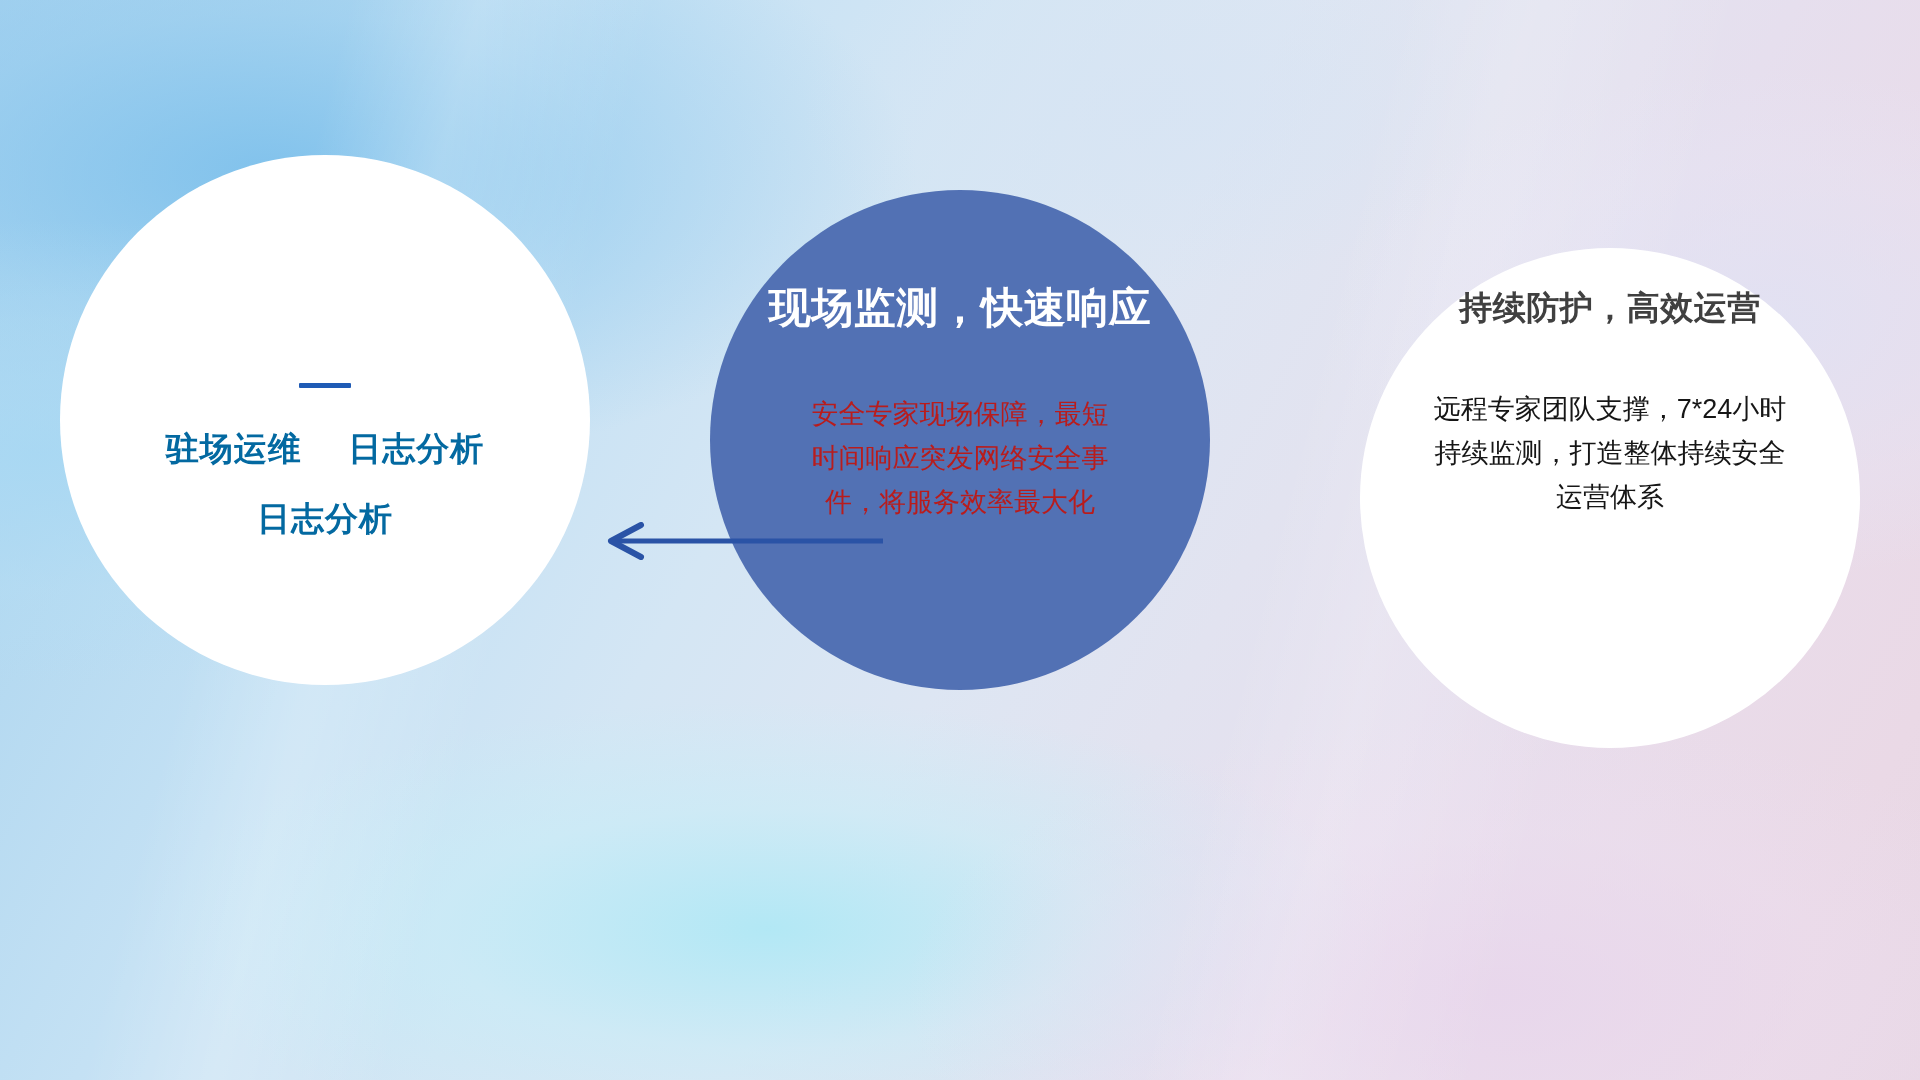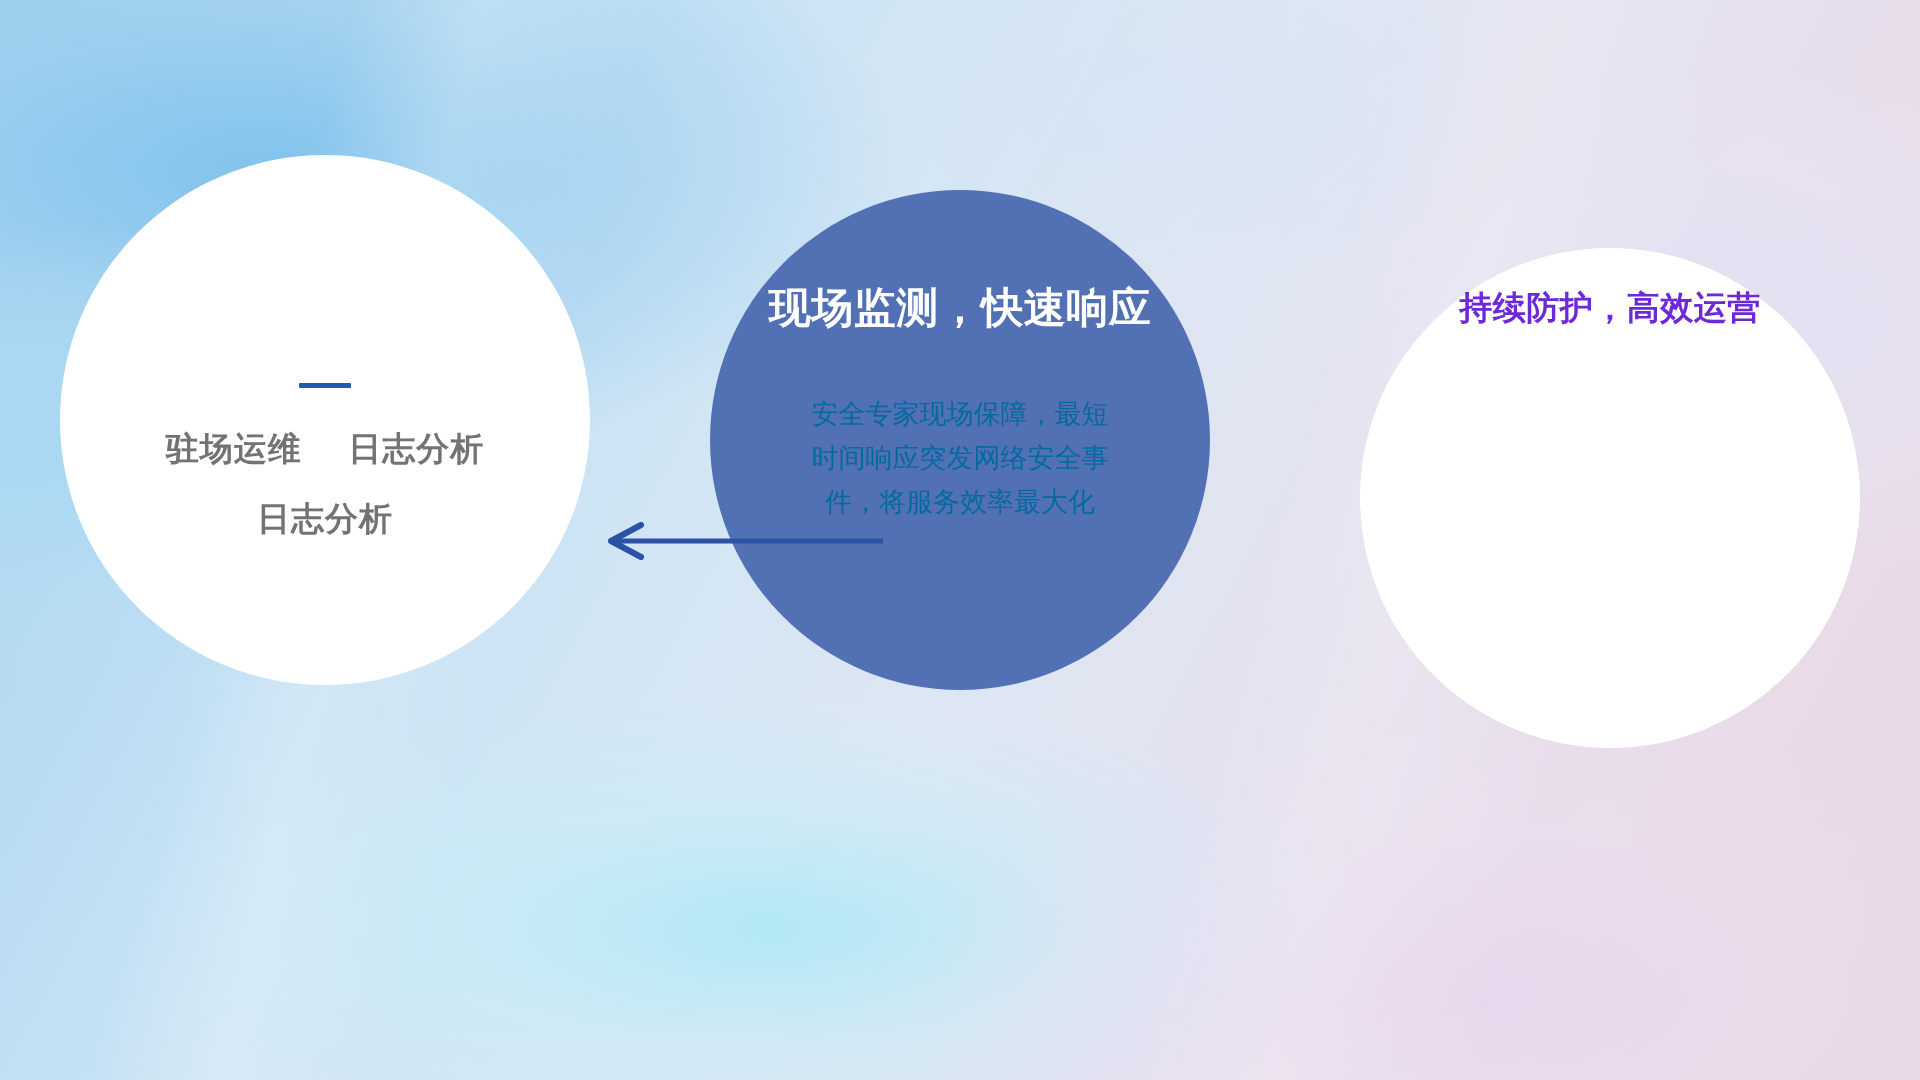--- a/index.html
+++ b/index.html
@@ -74,48 +74,48 @@
   
   #left-content{
     position:absolute;left:60px;top:155px;width:530px;height:530px;
     display:flex;flex-direction:column;align-items:center;justify-content:flex-start;
     padding-top:228px;box-sizing:border-box;
   }
   .divider{
     width:52px;height:5px;background:#1f5bb5;border-radius:1px;margin-bottom:44px;
   }
   .left-line{
-    font-size:33px;font-weight:bold;color:#737373;letter-spacing:1px;
+    font-size:33px;font-weight:bold;color:#0369a1;letter-spacing:1px;
     line-height:1;margin-bottom:37px;white-space:nowrap;
   }
   .left-line .gap{display:inline-block;width:26px;}
 
   
   #mid-content{
     position:absolute;left:710px;top:190px;width:500px;height:500px;
     box-sizing:border-box;padding:95px 46px 0 46px;
     display:flex;flex-direction:column;align-items:center;
   }
   .mid-title{
     font-size:42px;font-weight:bold;color:#ffffff;letter-spacing:.5px;
     white-space:nowrap;line-height:1.1;
   }
   .mid-body{
-    margin-top:62px;font-size:27px;color:#0369a1;line-height:1.62;
+    margin-top:62px;font-size:27px;color:#b91c1c;line-height:1.62;
     text-align:center;max-width:320px;
   }
 
   
   #right-content{
     position:absolute;left:1360px;top:248px;width:500px;height:500px;
     box-sizing:border-box;padding:42px 40px 0 40px;
     display:flex;flex-direction:column;align-items:center;
   }
   .right-title{
-    font-size:33px;font-weight:bold;color:#6d28d9;letter-spacing:.5px;
+    font-size:33px;font-weight:bold;color:#404040;letter-spacing:.5px;
     white-space:nowrap;line-height:1.1;
   }
   .right-body{
     margin-top:62px;font-size:27px;color:#161616;line-height:1.62;
     text-align:center;max-width:360px;
   }
 
   
   #arrow{position:absolute;left:595px;top:522px;width:290px;height:38px;}
 </style>
@@ -157,15 +157,16 @@
     </div>
   </div>
 
   <div id="mid-content">
     <div class="mid-title">现场监测，快速响应</div>
     <div class="mid-body">安全专家现场保障，最短时间响应突发网络安全事件，将服务效率最大化</div>
   </div>
 
   <div id="right-content">
     <div class="right-title">持续防护，高效运营</div>
+    <div class="right-body">远程专家团队支撑，7*24小时持续监测，打造整体持续安全运营体系</div>
   </div>
 
 </div>
 
 </body></html>

